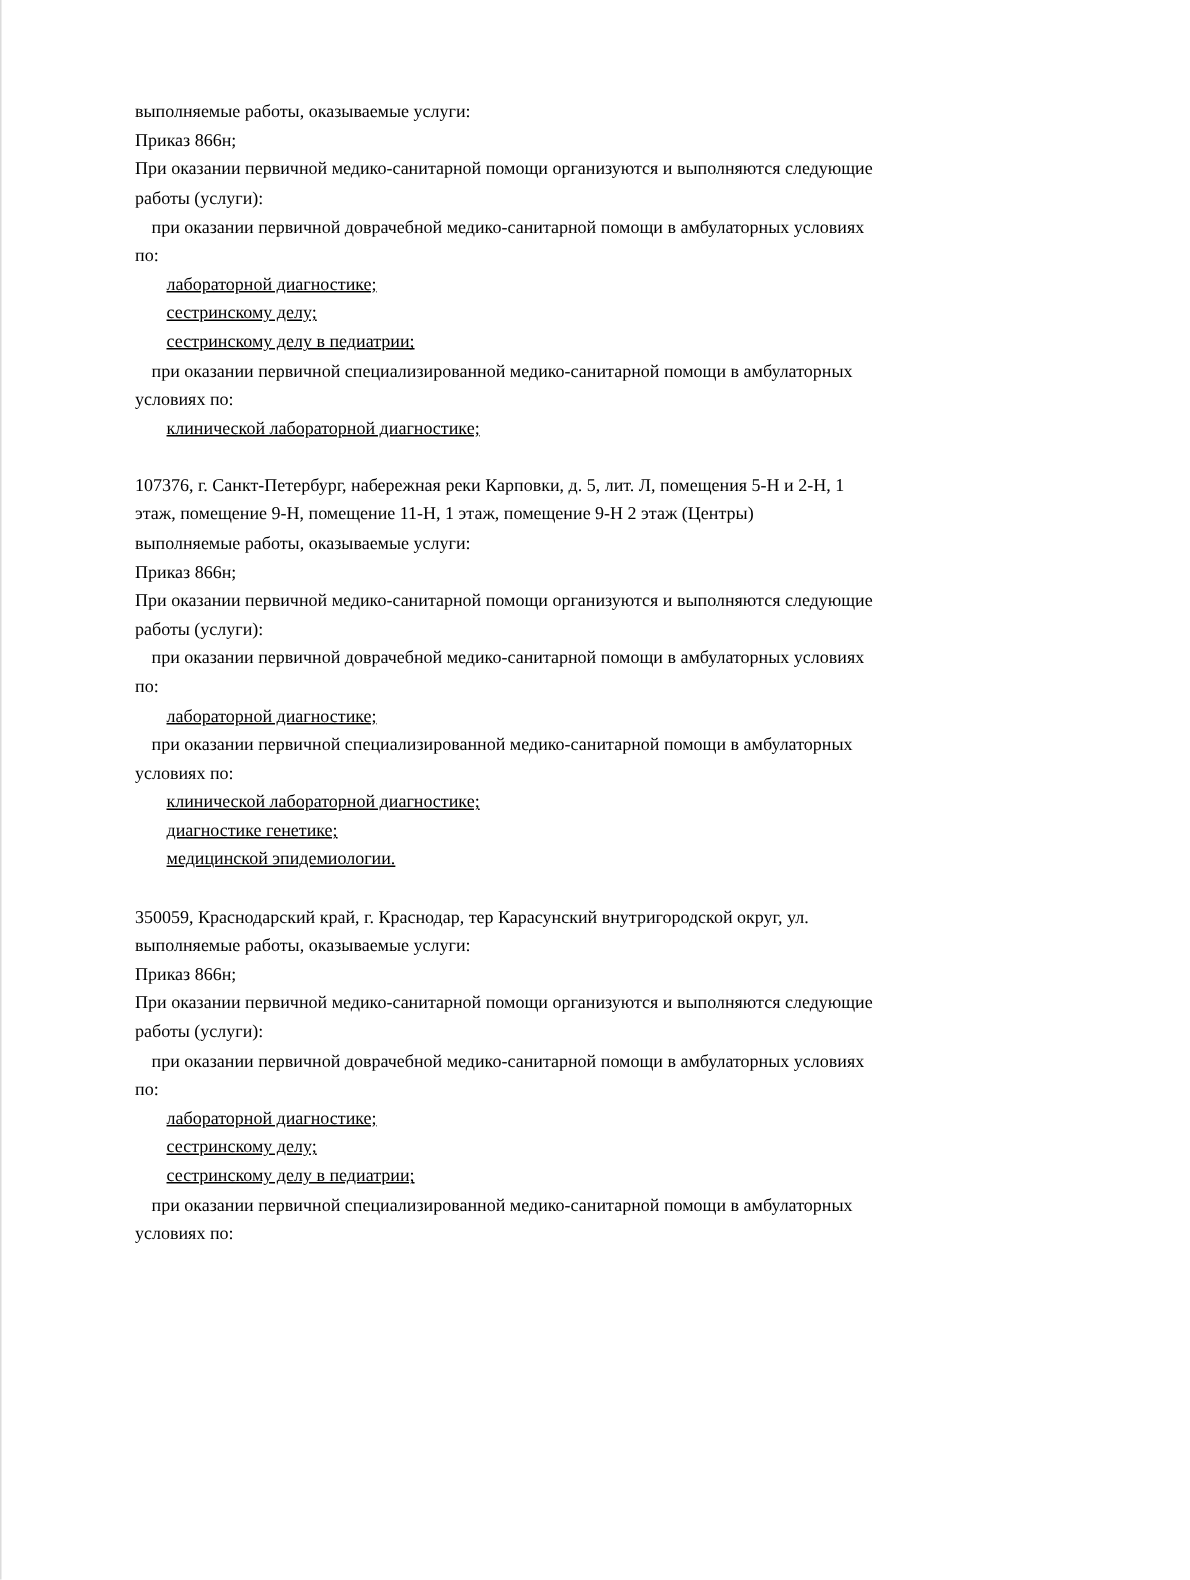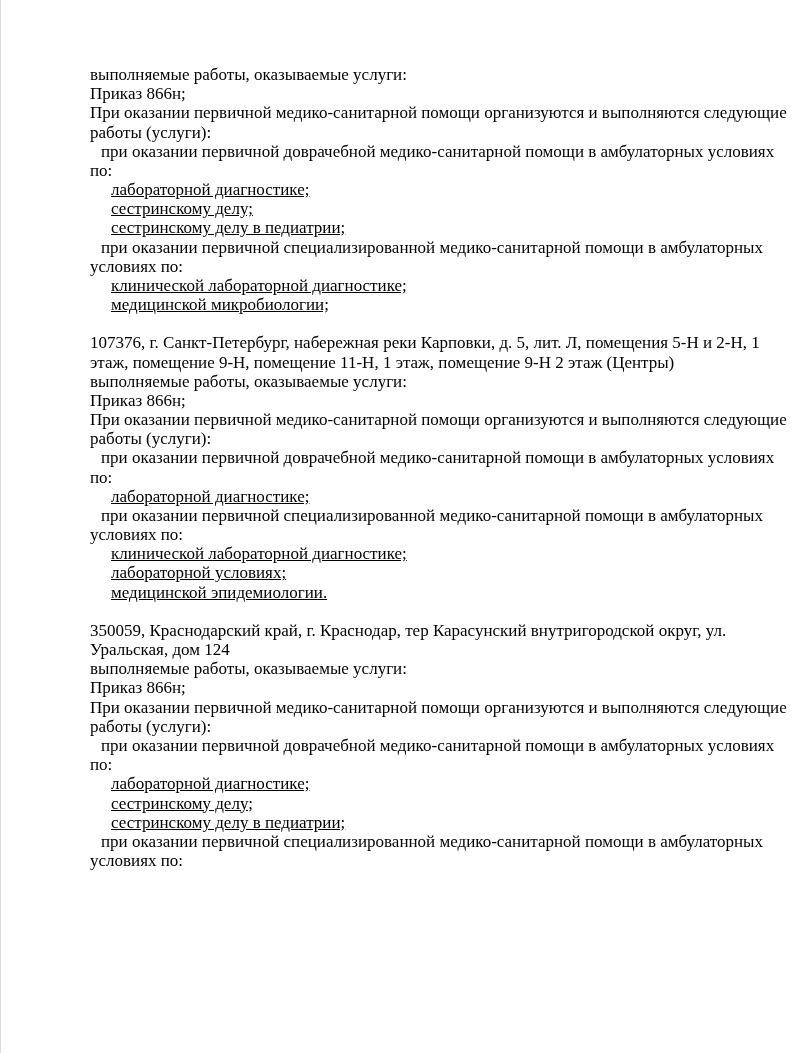--- a/index.html
+++ b/index.html
@@ -10,67 +10,65 @@
     background: #ffffff;
     font-family: "Liberation Serif", serif;
     color: #000000;
     overflow: hidden;
     box-sizing: border-box;
     border-left: 1px solid #dcdcdc; 
   }
   .doc {
     padding: 65px 0 0 89px;
     width: 656px;
-    font-size: 17px;
+    font-size: 12px;
     line-height: 19.17px;
   }
   .block + .block { margin-top: 19.17px; } 
   .line { white-space: nowrap; }
   .line.indent-0 { padding-left: 0; }
-  .line.indent-1 { padding-left: 11px; text-align: center; }
+  .line.indent-1 { padding-left: 11px; }
   .line.indent-2 { padding-left: 21px; text-decoration: underline; }
 </style>
 </head>
 <body>
 
 <div class="doc" id="doc">
     <div class="block">
       <div class="line indent-0">выполняемые работы, оказываемые услуги:</div>
       <div class="line indent-0">Приказ 866н;</div>
       <div class="line indent-0">При оказании первичной медико-санитарной помощи организуются и выполняются следующие</div>
       <div class="line indent-0">работы (услуги):</div>
       <div class="line indent-1">при оказании первичной доврачебной медико-санитарной помощи в амбулаторных условиях</div>
       <div class="line indent-0">по:</div>
       <div class="line indent-2">лабораторной диагностике;</div>
       <div class="line indent-2">сестринскому делу;</div>
       <div class="line indent-2">сестринскому делу в педиатрии;</div>
       <div class="line indent-1">при оказании первичной специализированной медико-санитарной помощи в амбулаторных</div>
       <div class="line indent-0">условиях по:</div>
       <div class="line indent-2">клинической лабораторной диагностике;</div>
-      <div class="line indent-2">медицинской микробиологии;</div>
     </div>
     <div class="block">
       <div class="line indent-0">107376, г. Санкт-Петербург, набережная реки Карповки, д. 5, лит. Л, помещения 5-Н и 2-Н, 1</div>
       <div class="line indent-0">этаж, помещение 9-Н, помещение 11-Н, 1 этаж, помещение 9-Н 2 этаж (Центры)</div>
       <div class="line indent-0">выполняемые работы, оказываемые услуги:</div>
       <div class="line indent-0">Приказ 866н;</div>
       <div class="line indent-0">При оказании первичной медико-санитарной помощи организуются и выполняются следующие</div>
       <div class="line indent-0">работы (услуги):</div>
       <div class="line indent-1">при оказании первичной доврачебной медико-санитарной помощи в амбулаторных условиях</div>
       <div class="line indent-0">по:</div>
       <div class="line indent-2">лабораторной диагностике;</div>
       <div class="line indent-1">при оказании первичной специализированной медико-санитарной помощи в амбулаторных</div>
       <div class="line indent-0">условиях по:</div>
       <div class="line indent-2">клинической лабораторной диагностике;</div>
-      <div class="line indent-2">лабораторной условиях;</div>
+      <div class="line indent-2">диагностике генетике;</div>
       <div class="line indent-2">медицинской эпидемиологии.</div>
     </div>
     <div class="block">
       <div class="line indent-0">350059, Краснодарский край, г. Краснодар, тер Карасунский внутригородской округ, ул.</div>
-      <div class="line indent-0">Уральская, дом 124</div>
       <div class="line indent-0">выполняемые работы, оказываемые услуги:</div>
       <div class="line indent-0">Приказ 866н;</div>
       <div class="line indent-0">При оказании первичной медико-санитарной помощи организуются и выполняются следующие</div>
       <div class="line indent-0">работы (услуги):</div>
       <div class="line indent-1">при оказании первичной доврачебной медико-санитарной помощи в амбулаторных условиях</div>
       <div class="line indent-0">по:</div>
       <div class="line indent-2">лабораторной диагностике;</div>
       <div class="line indent-2">сестринскому делу;</div>
       <div class="line indent-2">сестринскому делу в педиатрии;</div>
       <div class="line indent-1">при оказании первичной специализированной медико-санитарной помощи в амбулаторных</div>

